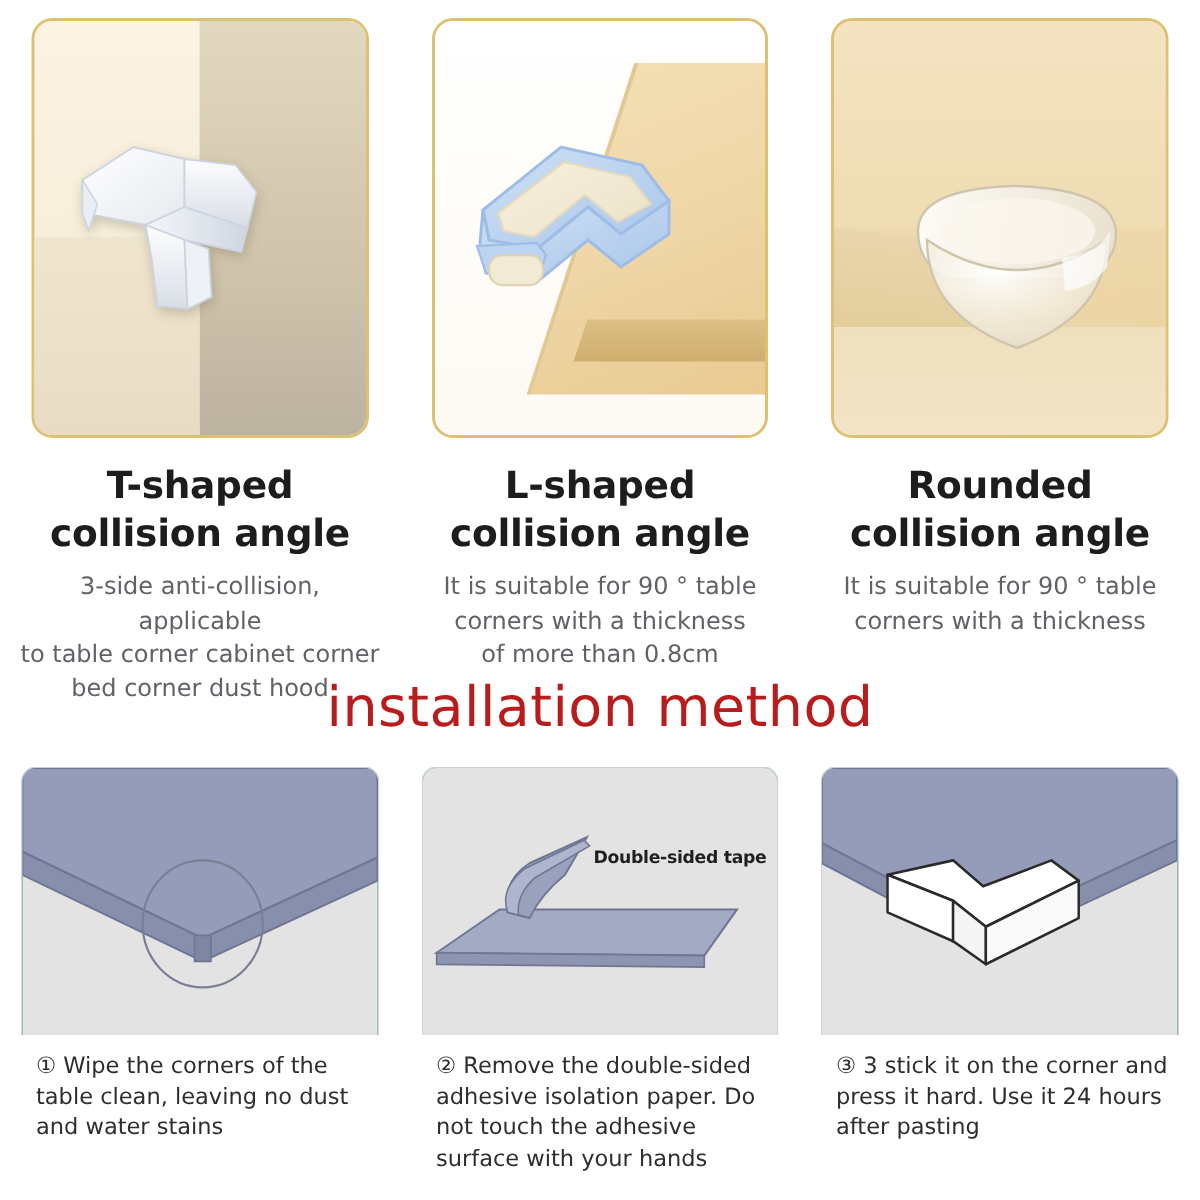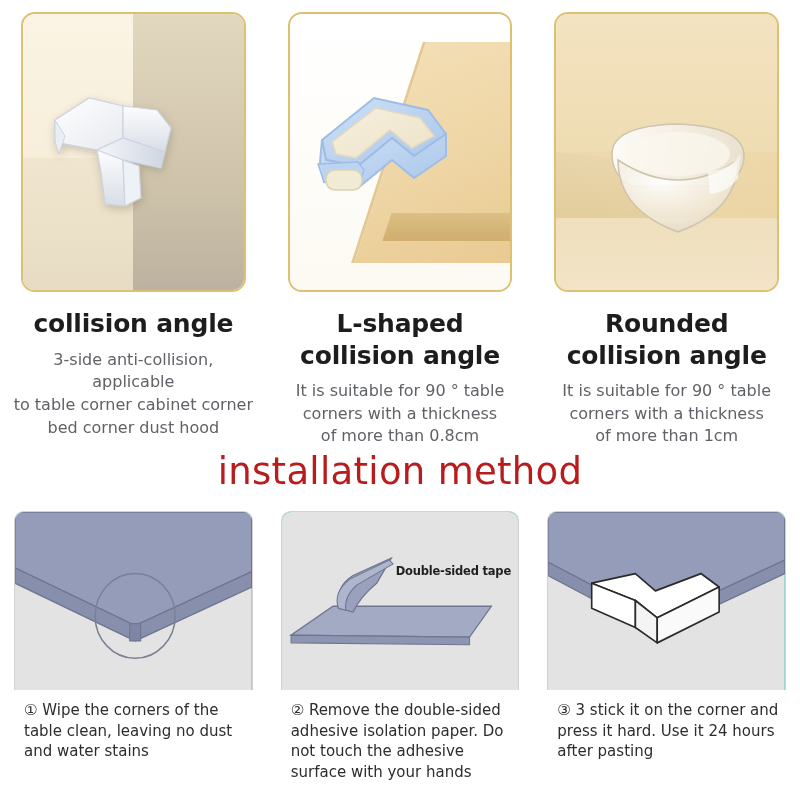--- a/index.html
+++ b/index.html
@@ -278,20 +278,21 @@
         </svg>
       </div>
     </div>
   </div>
 </div>
 
 <div class="caption-row">
 
   <div class="caption-cell">
     <div class="cap-title">
+      <div>T-shaped</div>
       <div>collision angle</div>
     </div>
     <div class="cap-desc">
       <div>3-side anti-collision, applicable</div>
       <div>to table corner cabinet corner</div>
       <div>bed corner dust hood</div>
     </div>
   </div>
 
   <div class="caption-cell">
@@ -307,21 +308,20 @@
   </div>
 
   <div class="caption-cell">
     <div class="cap-title">
       <div>Rounded</div>
       <div>collision angle</div>
     </div>
     <div class="cap-desc">
       <div>It is suitable for 90 ° table</div>
       <div>corners with a thickness</div>
-      <div>of more than 1cm</div>
     </div>
   </div>
 </div>
 
 <div class="install-heading">installation method</div>
 
 <div class="diagram-row">
 
   <div class="diagram-cell">
     <div class="diagram-frame">

